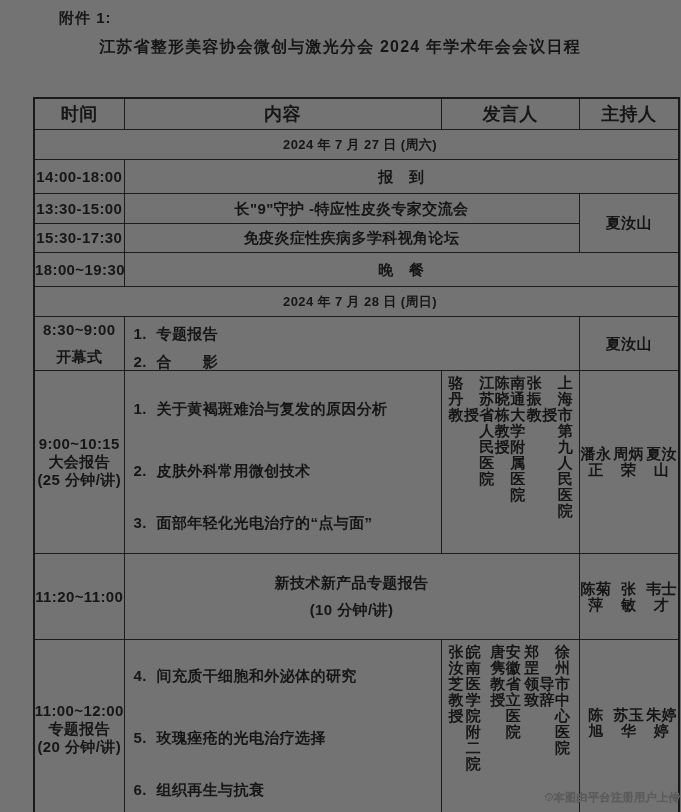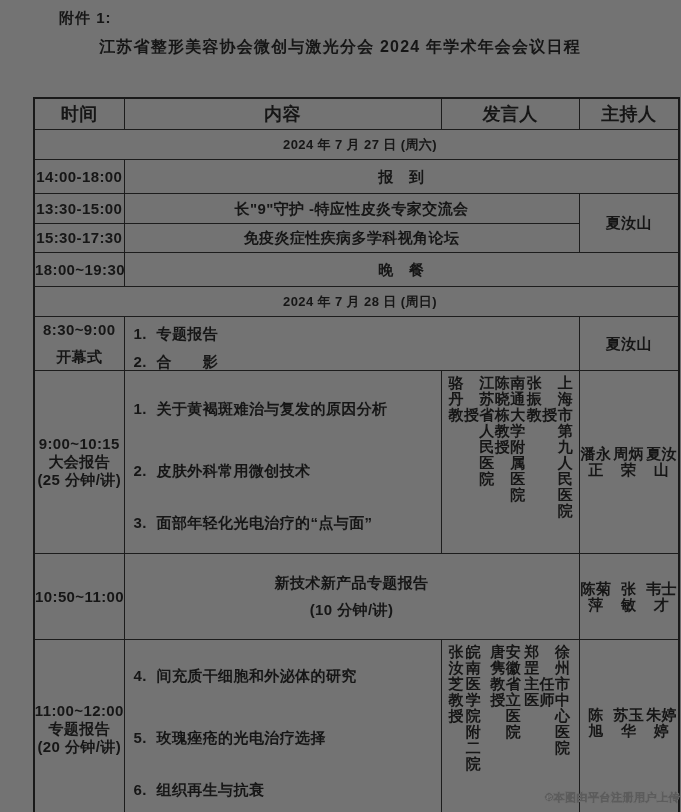--- a/index.html
+++ b/index.html
@@ -182,21 +182,21 @@
       <td class="fullh">
         <div class="center-lines" style="padding:42px 0;">
           <span>潘永正</span>
           <span>周炳荣</span>
           <span>夏汝山</span>
         </div>
       </td>
     </tr>
 
     <tr class="r-newtech">
-      <td>10:50~11:00</td>
+      <td>11:20~11:00</td>
       <td colspan="2">
         <div class="stacked">
           <span>新技术新产品专题报告</span>
           <span>(10 分钟/讲)</span>
         </div>
       </td>
       <td class="fullh">
         <div class="center-lines">
           <span>陈菊萍</span>
           <span>张　敏</span>
@@ -228,21 +228,21 @@
             <span>组织再生与抗衰</span>
           </div>
         </div>
       </td>
       <td class="fullh">
         <div class="lines-cell">
           <span>张汝芝 教 授</span>
           <span>皖南医学院附二院</span>
           <span>唐 隽 教 授</span>
           <span>安徽省立医院</span>
-          <span>郑　罡 主任医师</span>
+          <span>郑　罡 领导致辞</span>
           <span>徐州市中心医院</span>
         </div>
       </td>
       <td class="fullh">
         <div class="center-lines" style="padding:40px 0 52px;">
           <span>陈　旭</span>
           <span>苏玉华</span>
           <span>朱婷婷</span>
         </div>
       </td>

